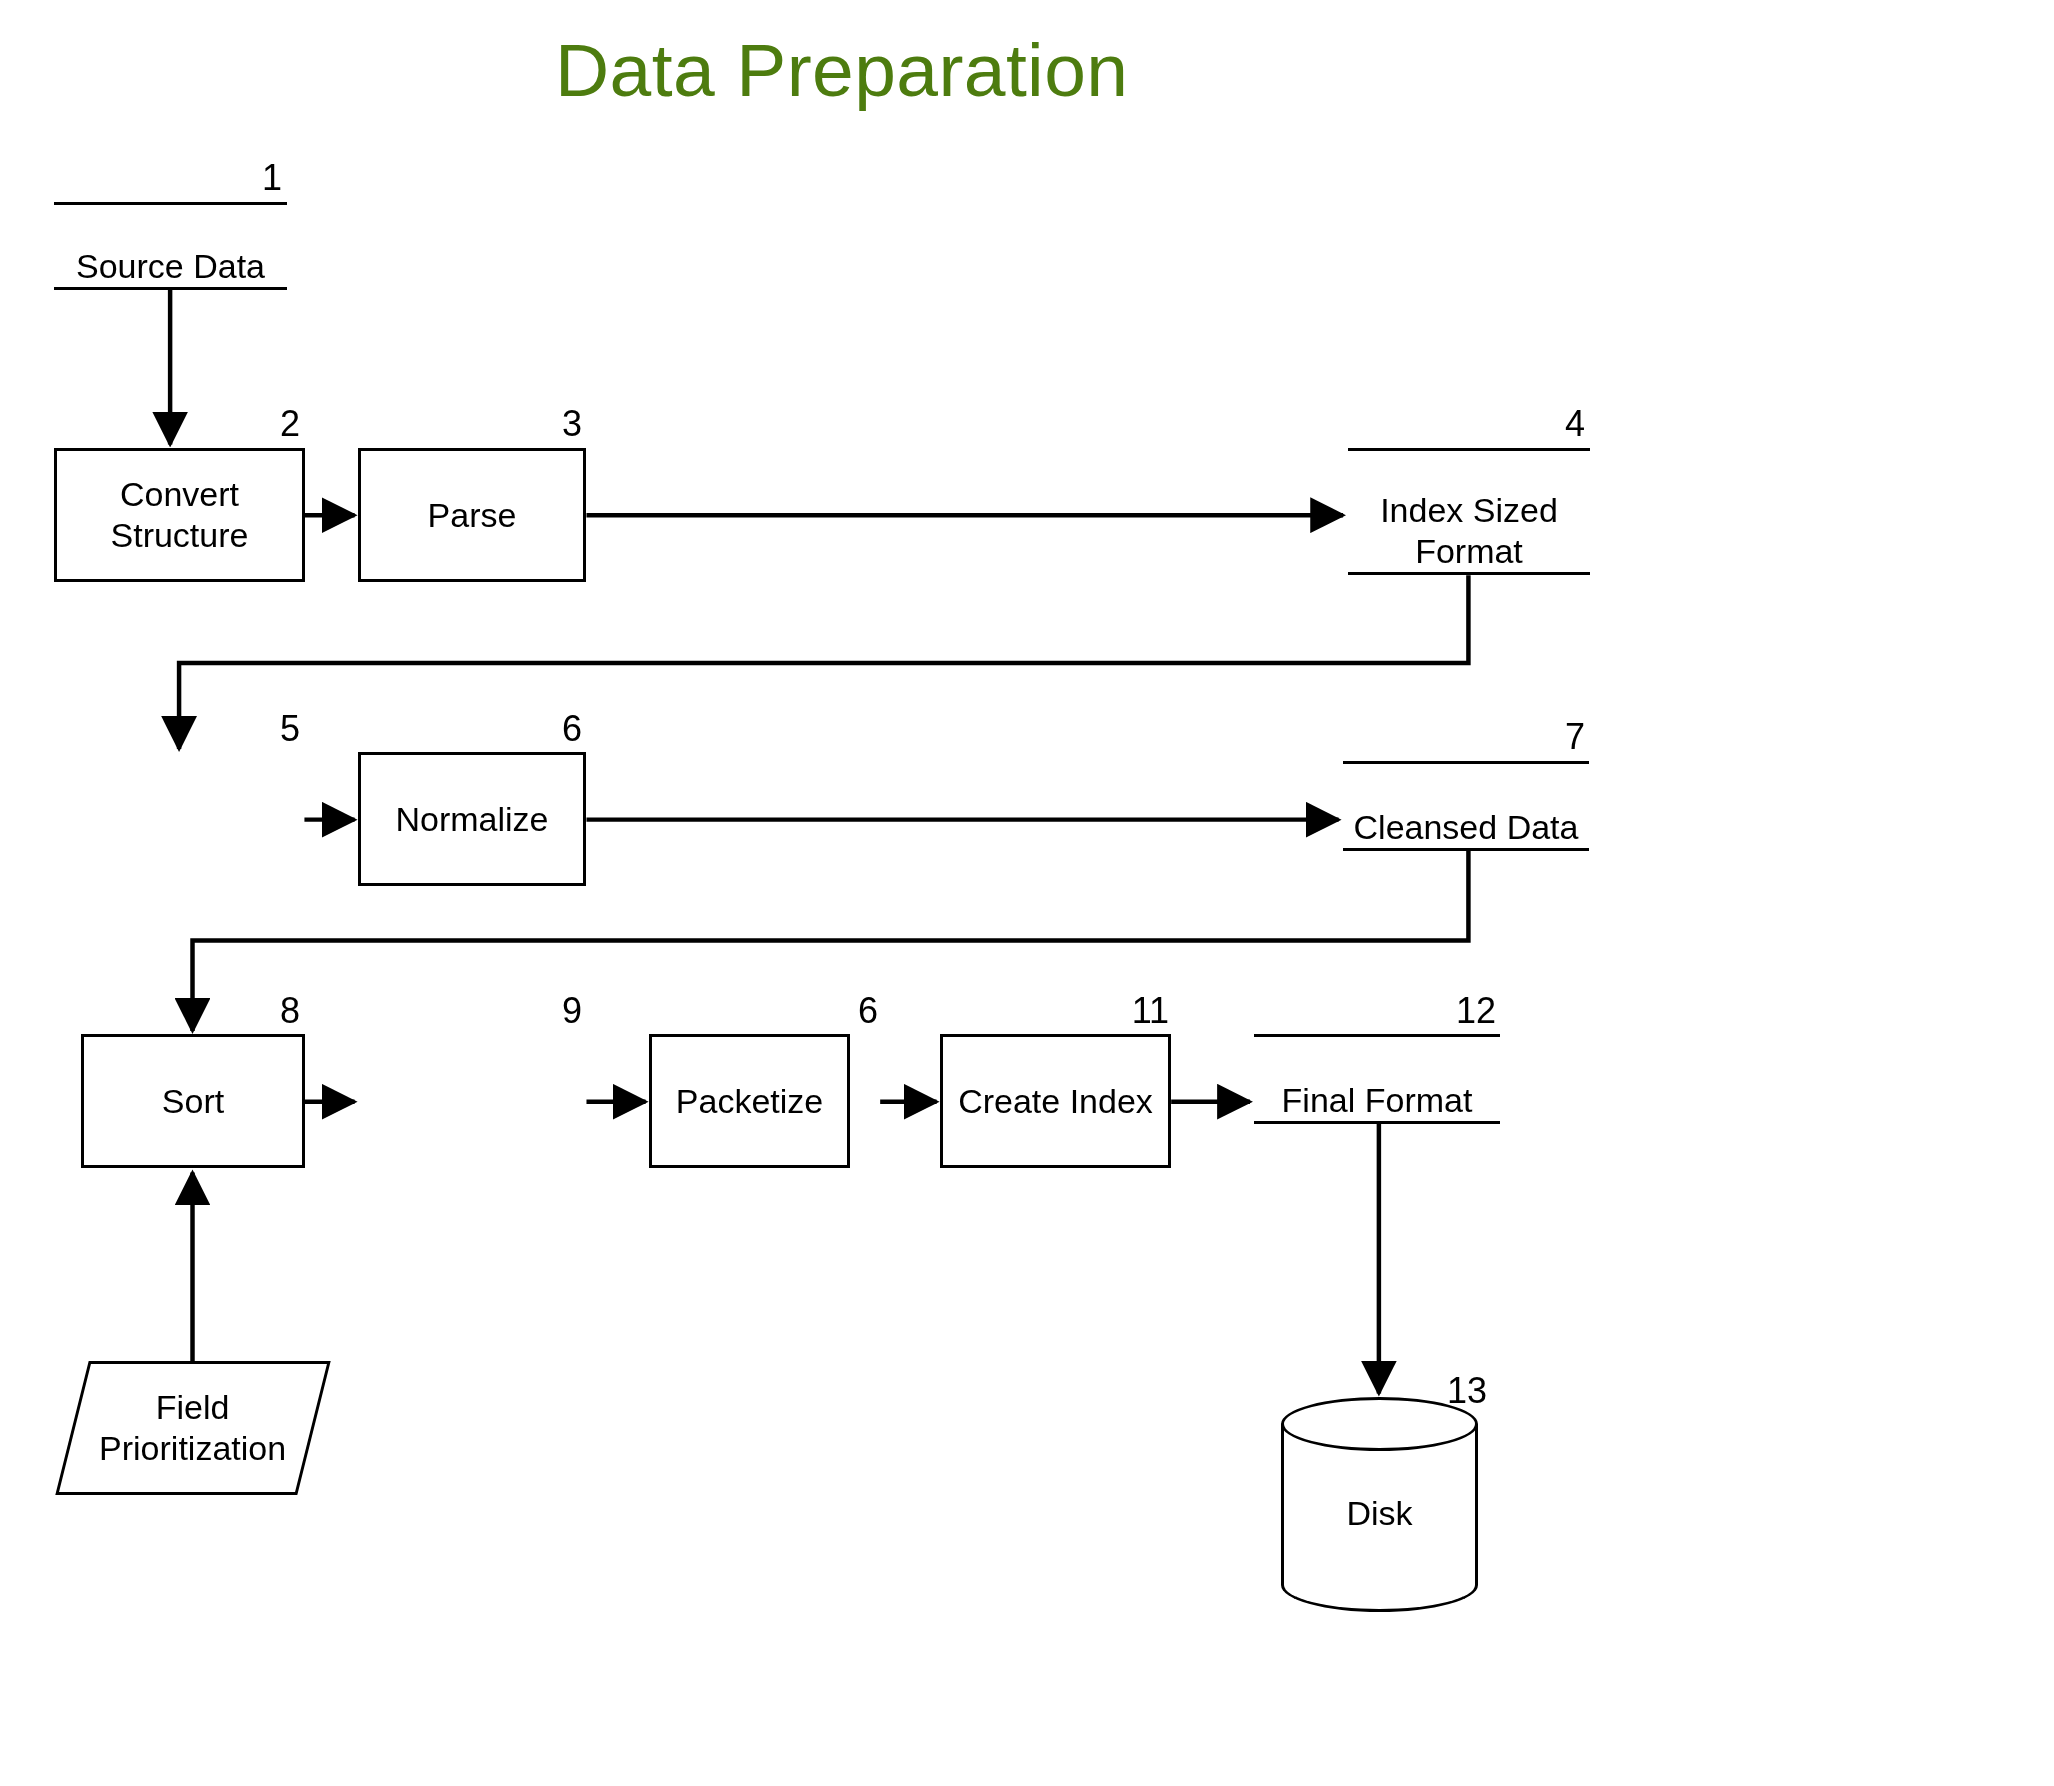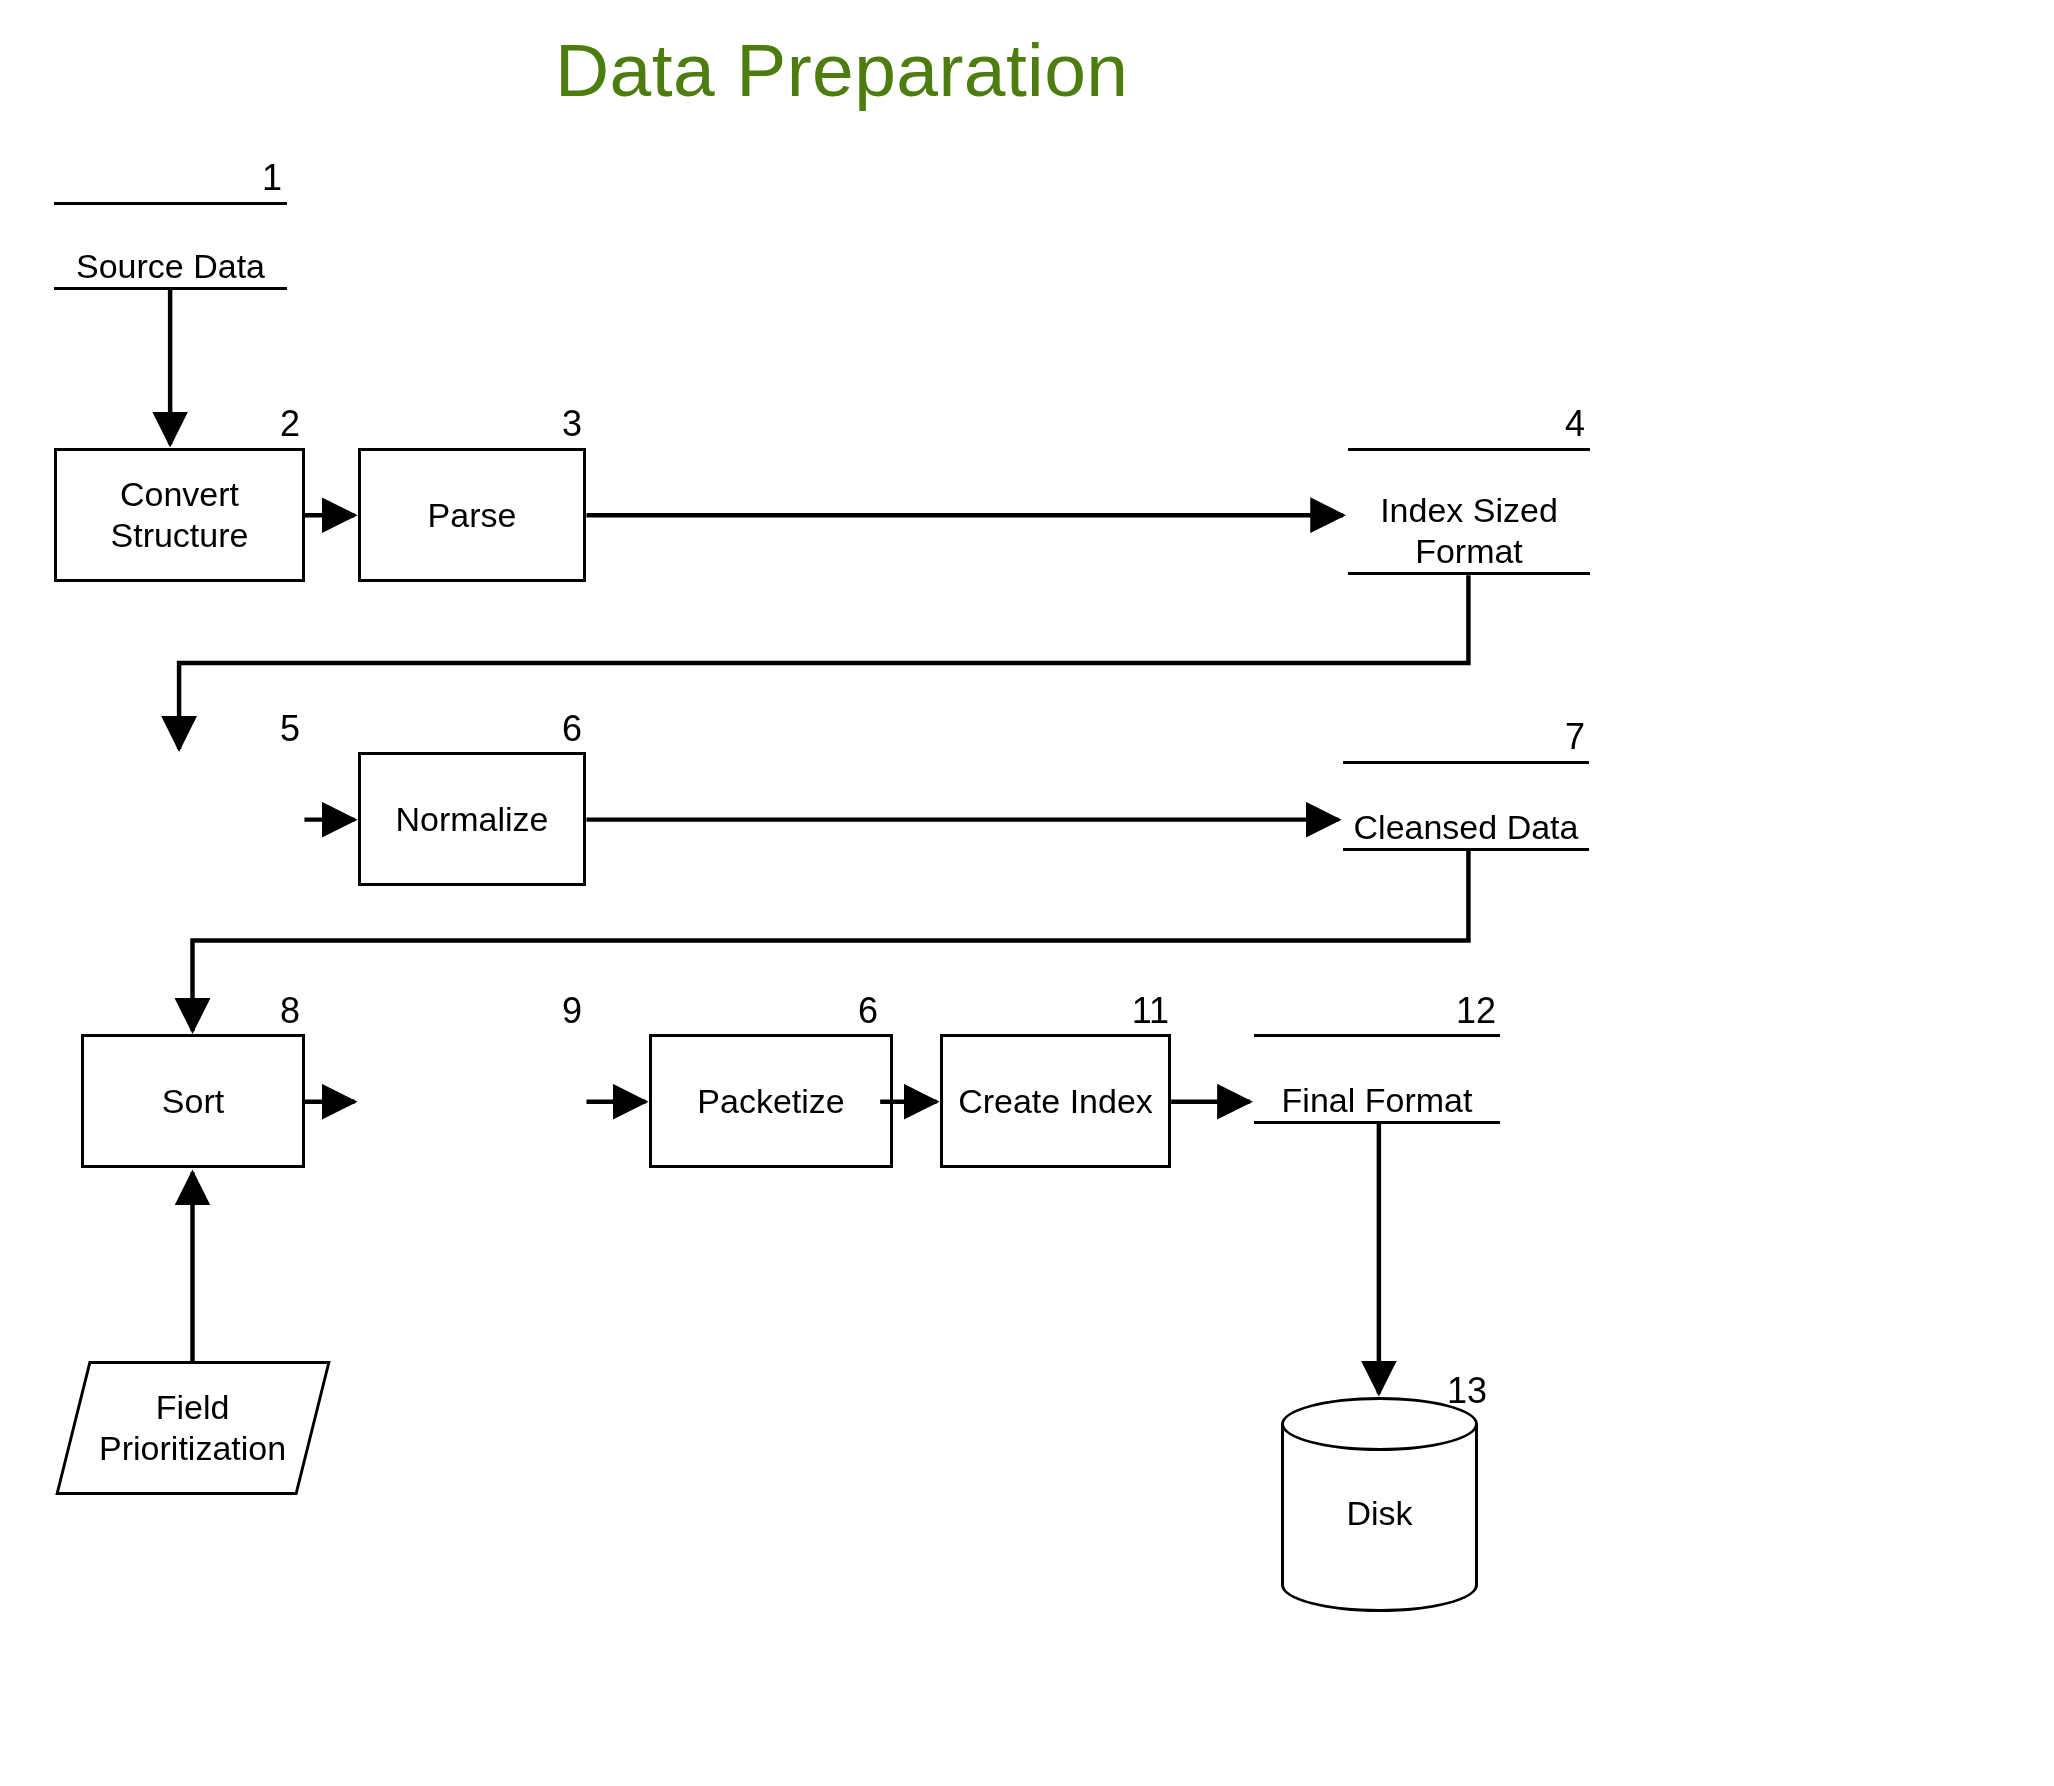--- a/index.html
+++ b/index.html
@@ -153,21 +153,21 @@
   </div>
 
   <div class="num" style="left:255px; top:990px; width:45px;">8</div>
   <div class="box" style="left:81px; top:1034px; width:224px; height:134px;">
     <span>Sort</span>
   </div>
 
   <div class="num" style="left:537px; top:990px; width:45px;">9</div>
 
   <div class="num" style="left:824px; top:990px; width:54px;">6</div>
-  <div class="box" style="left:649px; top:1034px; width:244px; height:134px;">
+  <div class="box" style="left:649px; top:1034px; width:201px; height:134px;">
     <span>Packetize</span>
   </div>
 
   <div class="num" style="left:1115px; top:990px; width:54px;">11</div>
   <div class="box" style="left:940px; top:1034px; width:231px; height:134px;">
     <span>Create Index</span>
   </div>
 
   <div class="num" style="left:1442px; top:990px; width:54px;">12</div>
   <div class="datastore" style="left:1254px; top:1034px; width:246px; height:90px;">

